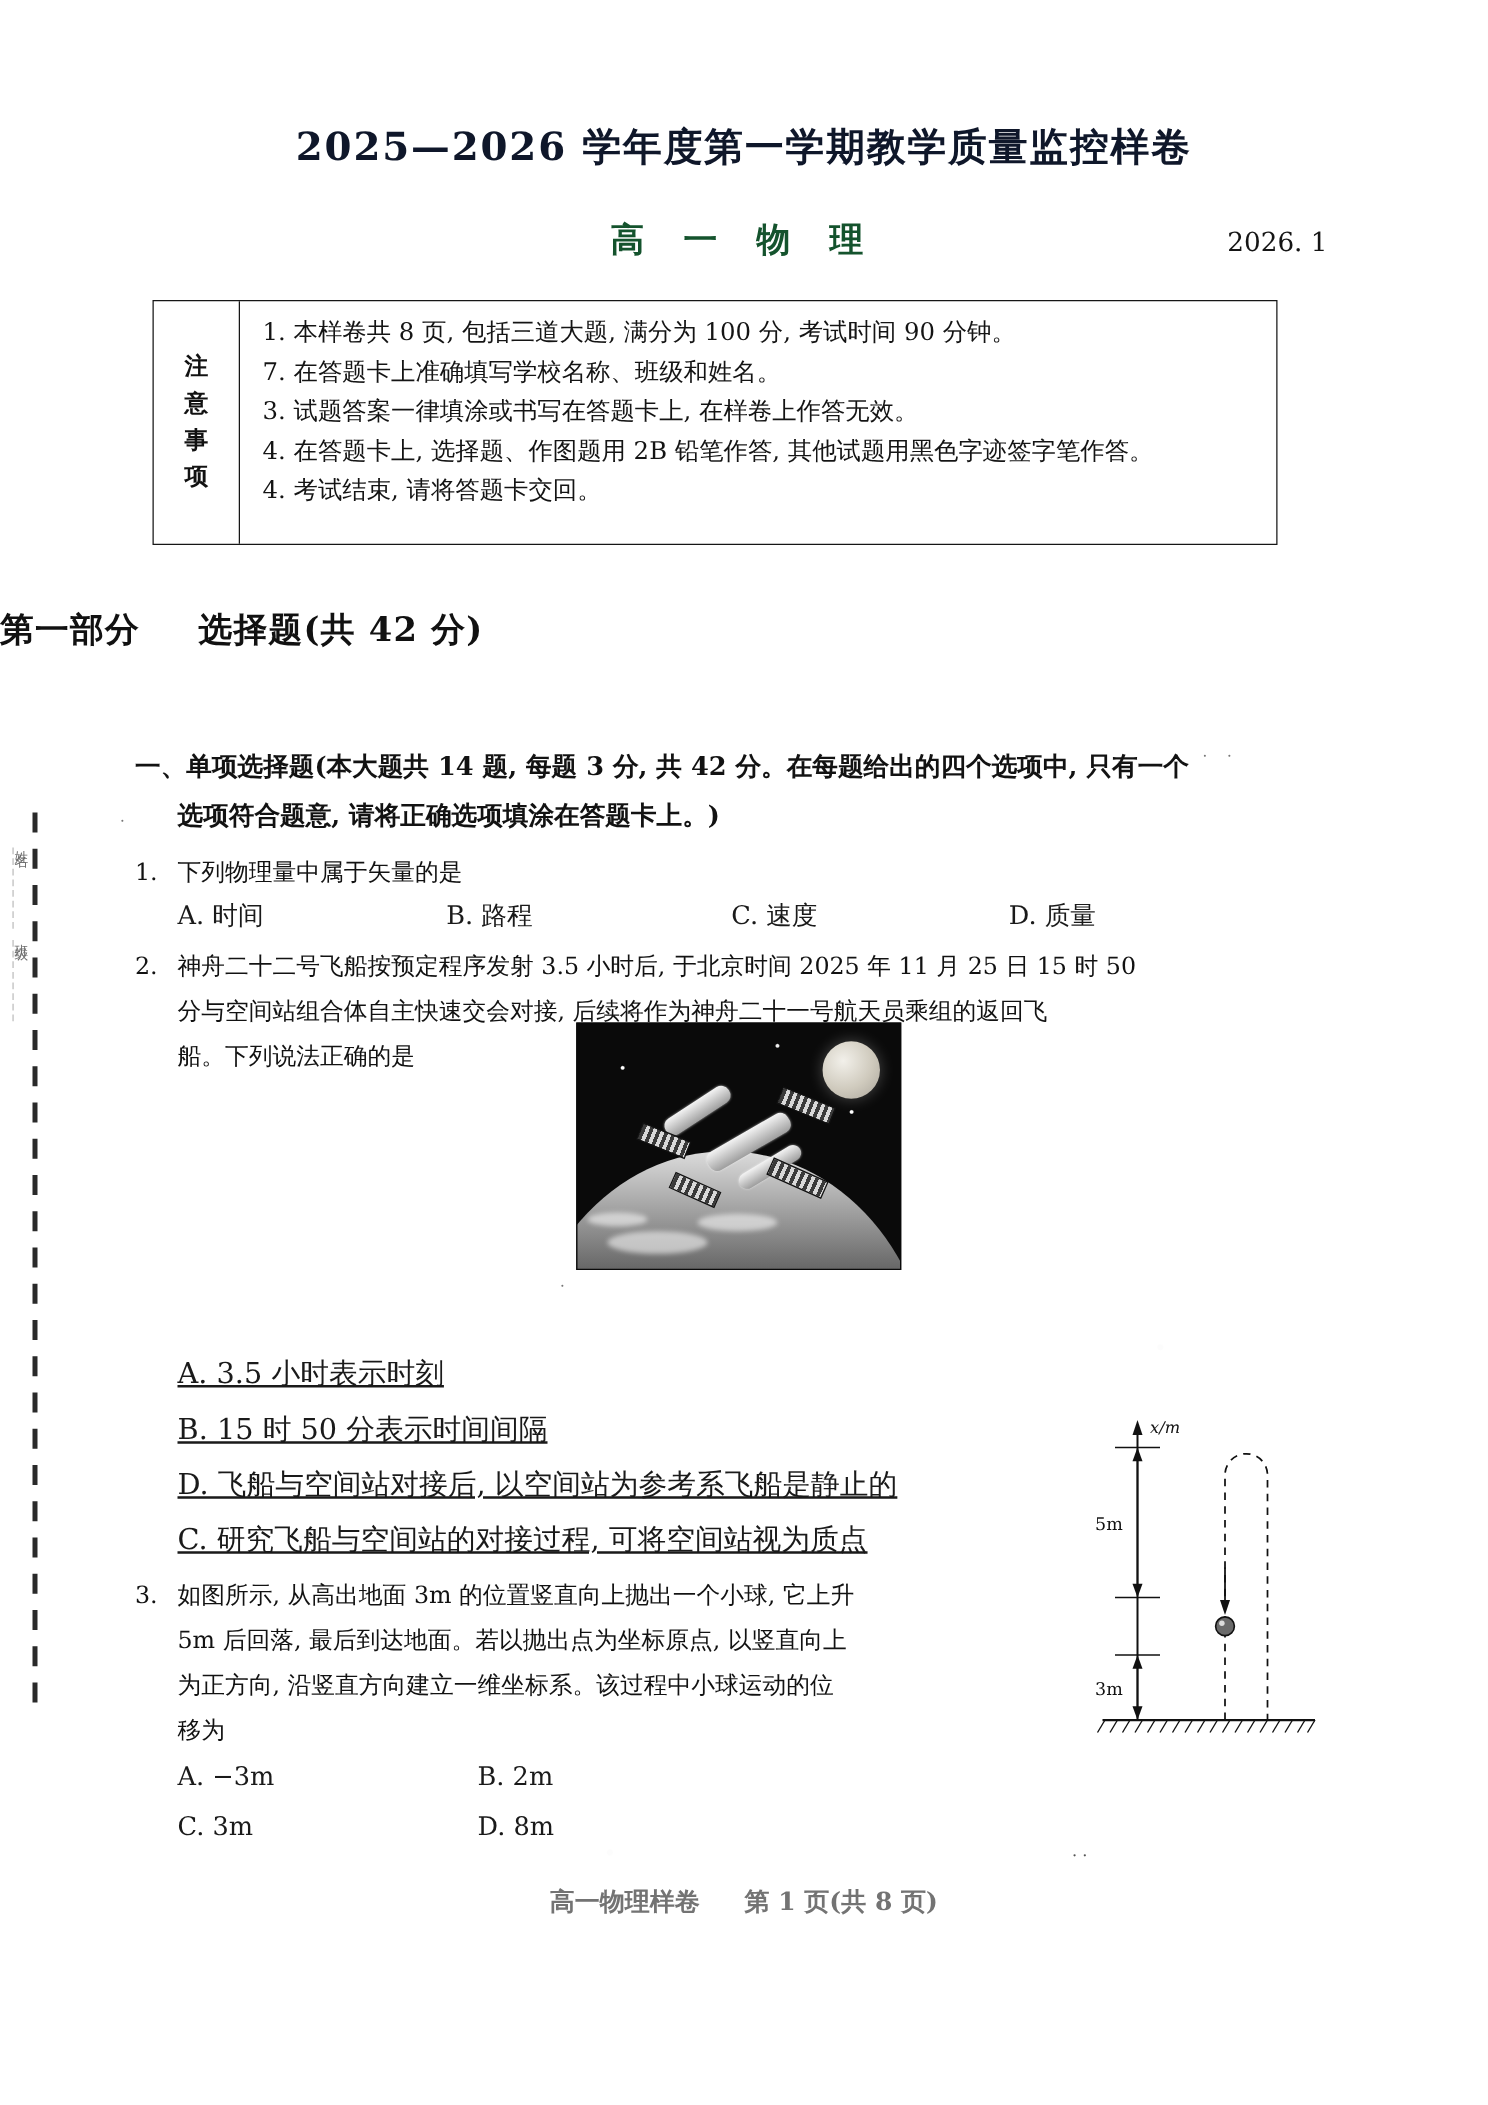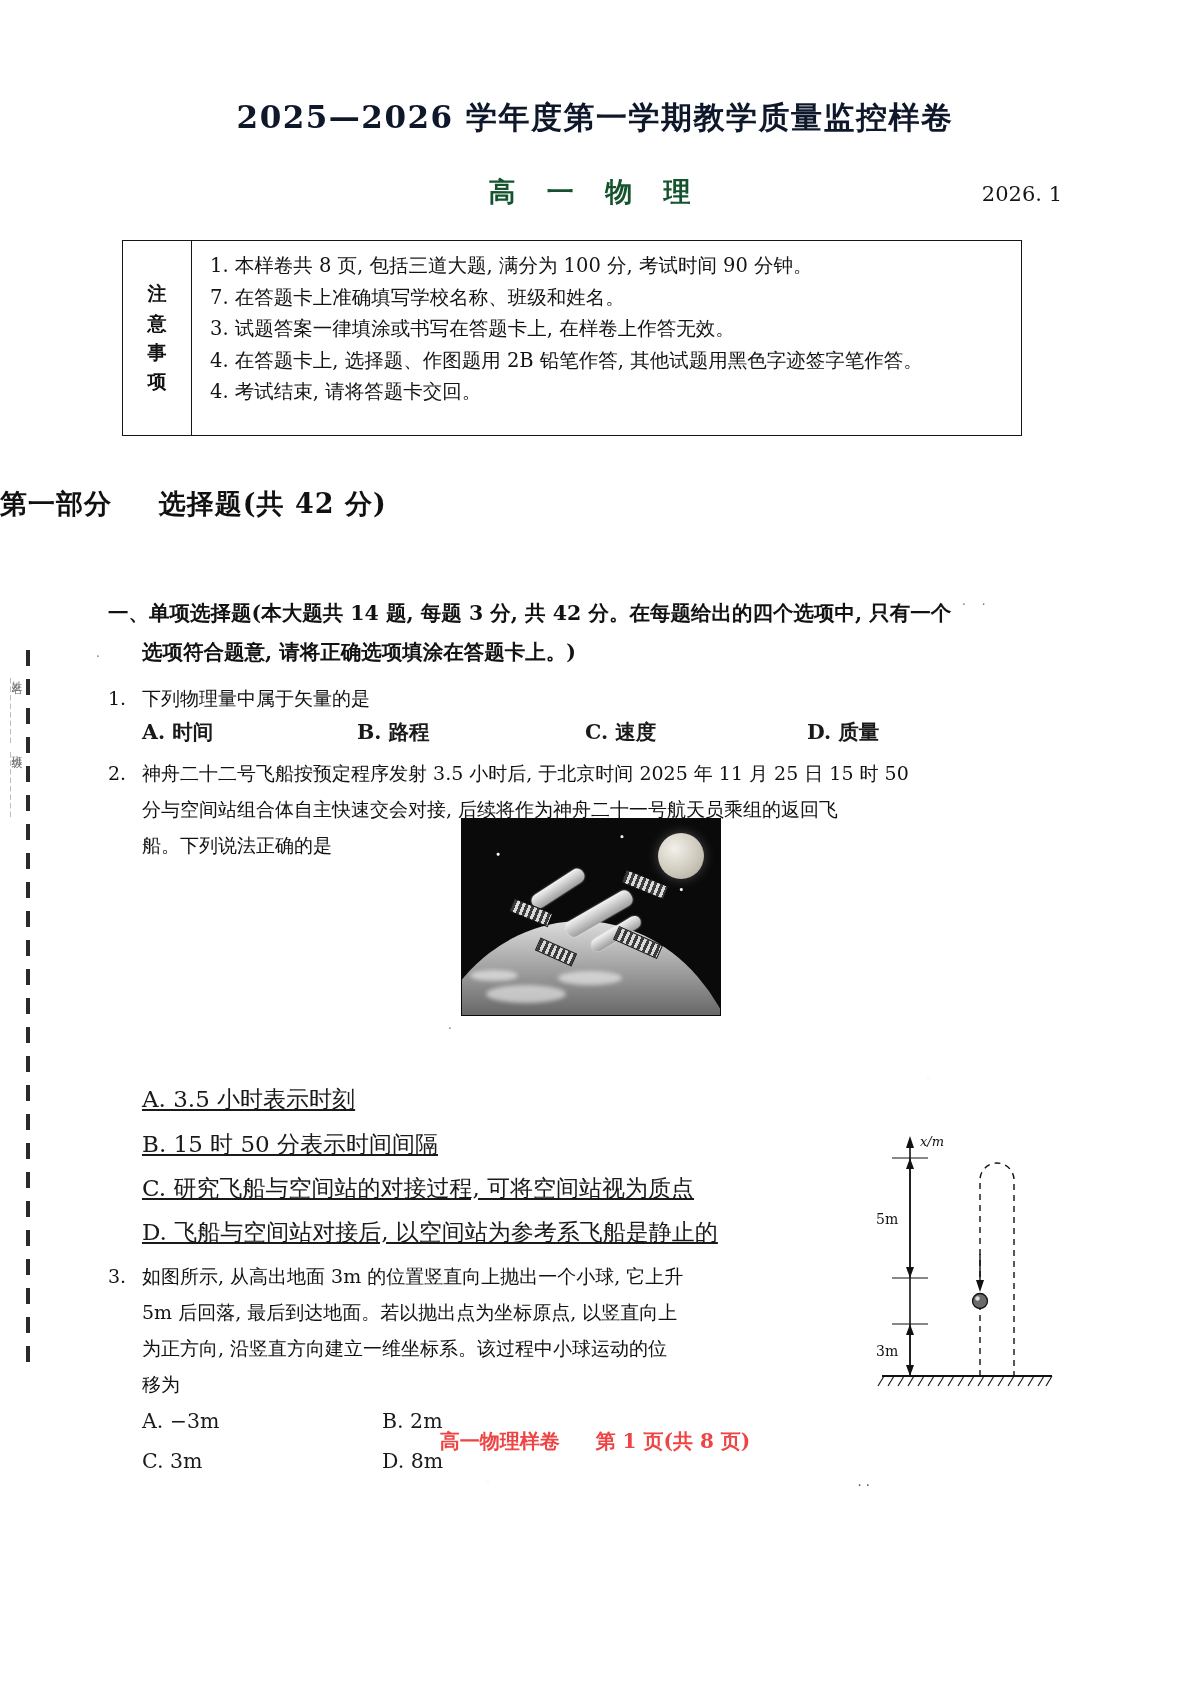--- a/index.html
+++ b/index.html
@@ -118,21 +118,20 @@
   }
   .q .num{
     display:inline-block;width:34px;
   }
   .q .body{display:inline;}
   .q .cont{display:block;padding-left:34px;}
 
   .opts-inline{
     display:flex;padding-left:34px;margin-top:2px;
     font-size:20.5px;
-    font-weight:bold;
   }
   .opts-inline span{display:inline-block;}
   .opt-a{width:215px;}
   .opt-b{width:228px;}
   .opt-c{width:222px;}
 
   .opt-stack{
     padding-left:34px;
     font-size:23px;line-height:1.92;text-decoration:underline;
   }
@@ -190,23 +189,23 @@
     border:1px solid #111;
   }
 
   
   .diagram{
     position:absolute;left:872px;top:1128px;width:190px;height:270px;
   }
 
   
   .footer{
-    position:absolute;left:0;right:0;top:1428px;
+    position:absolute;left:0;right:0;top:1508px;
     text-align:center;
-    font-size:20px;font-weight:bold;color:#ef4444;
+    font-size:20px;font-weight:bold;color:#737373;
   }
   .footer .sp{display:inline-block;width:22px;}
   .footdots{
     position:absolute;right:320px;top:1478px;font-size:13px;color:#555;
   }
 
   
   .mark{position:absolute;color:#777;font-size:12px;}
 </style>
 </head>
@@ -295,22 +294,22 @@
       <span class="num">2.</span><span class="body">神舟二十二号飞船按预定程序发射 3.5 小时后, 于北京时间 2025 年 11 月 25 日 15 时 50</span>
       <span class="cont">分与空间站组合体自主快速交会对接, 后续将作为神舟二十一号航天员乘组的返回飞</span>
       <span class="cont">船。下列说法正确的是</span>
     </div>
 
     <div style="height:214px;"></div>
 
     <div class="opt-stack">
       <div>A. 3.5 小时表示时刻</div>
       <div>B. 15 时 50 分表示时间间隔</div>
+      <div>D. 飞船与空间站对接后, 以空间站为参考系飞船是静止的</div>
       <div>C. 研究飞船与空间站的对接过程, 可将空间站视为质点</div>
-      <div>D. 飞船与空间站对接后, 以空间站为参考系飞船是静止的</div>
     </div>
 
     <div class="q" style="margin-top:4px;width:740px;">
       <span class="num">3.</span><span class="body">如图所示, 从高出地面 3m 的位置竖直向上抛出一个小球, 它上升</span>
       <span class="cont">5m 后回落, 最后到达地面。若以抛出点为坐标原点, 以竖直向上</span>
       <span class="cont">为正方向, 沿竖直方向建立一维坐标系。该过程中小球运动的位</span>
       <span class="cont">移为</span>
     </div>
     <div class="opts-2col">
       <div class="row">

